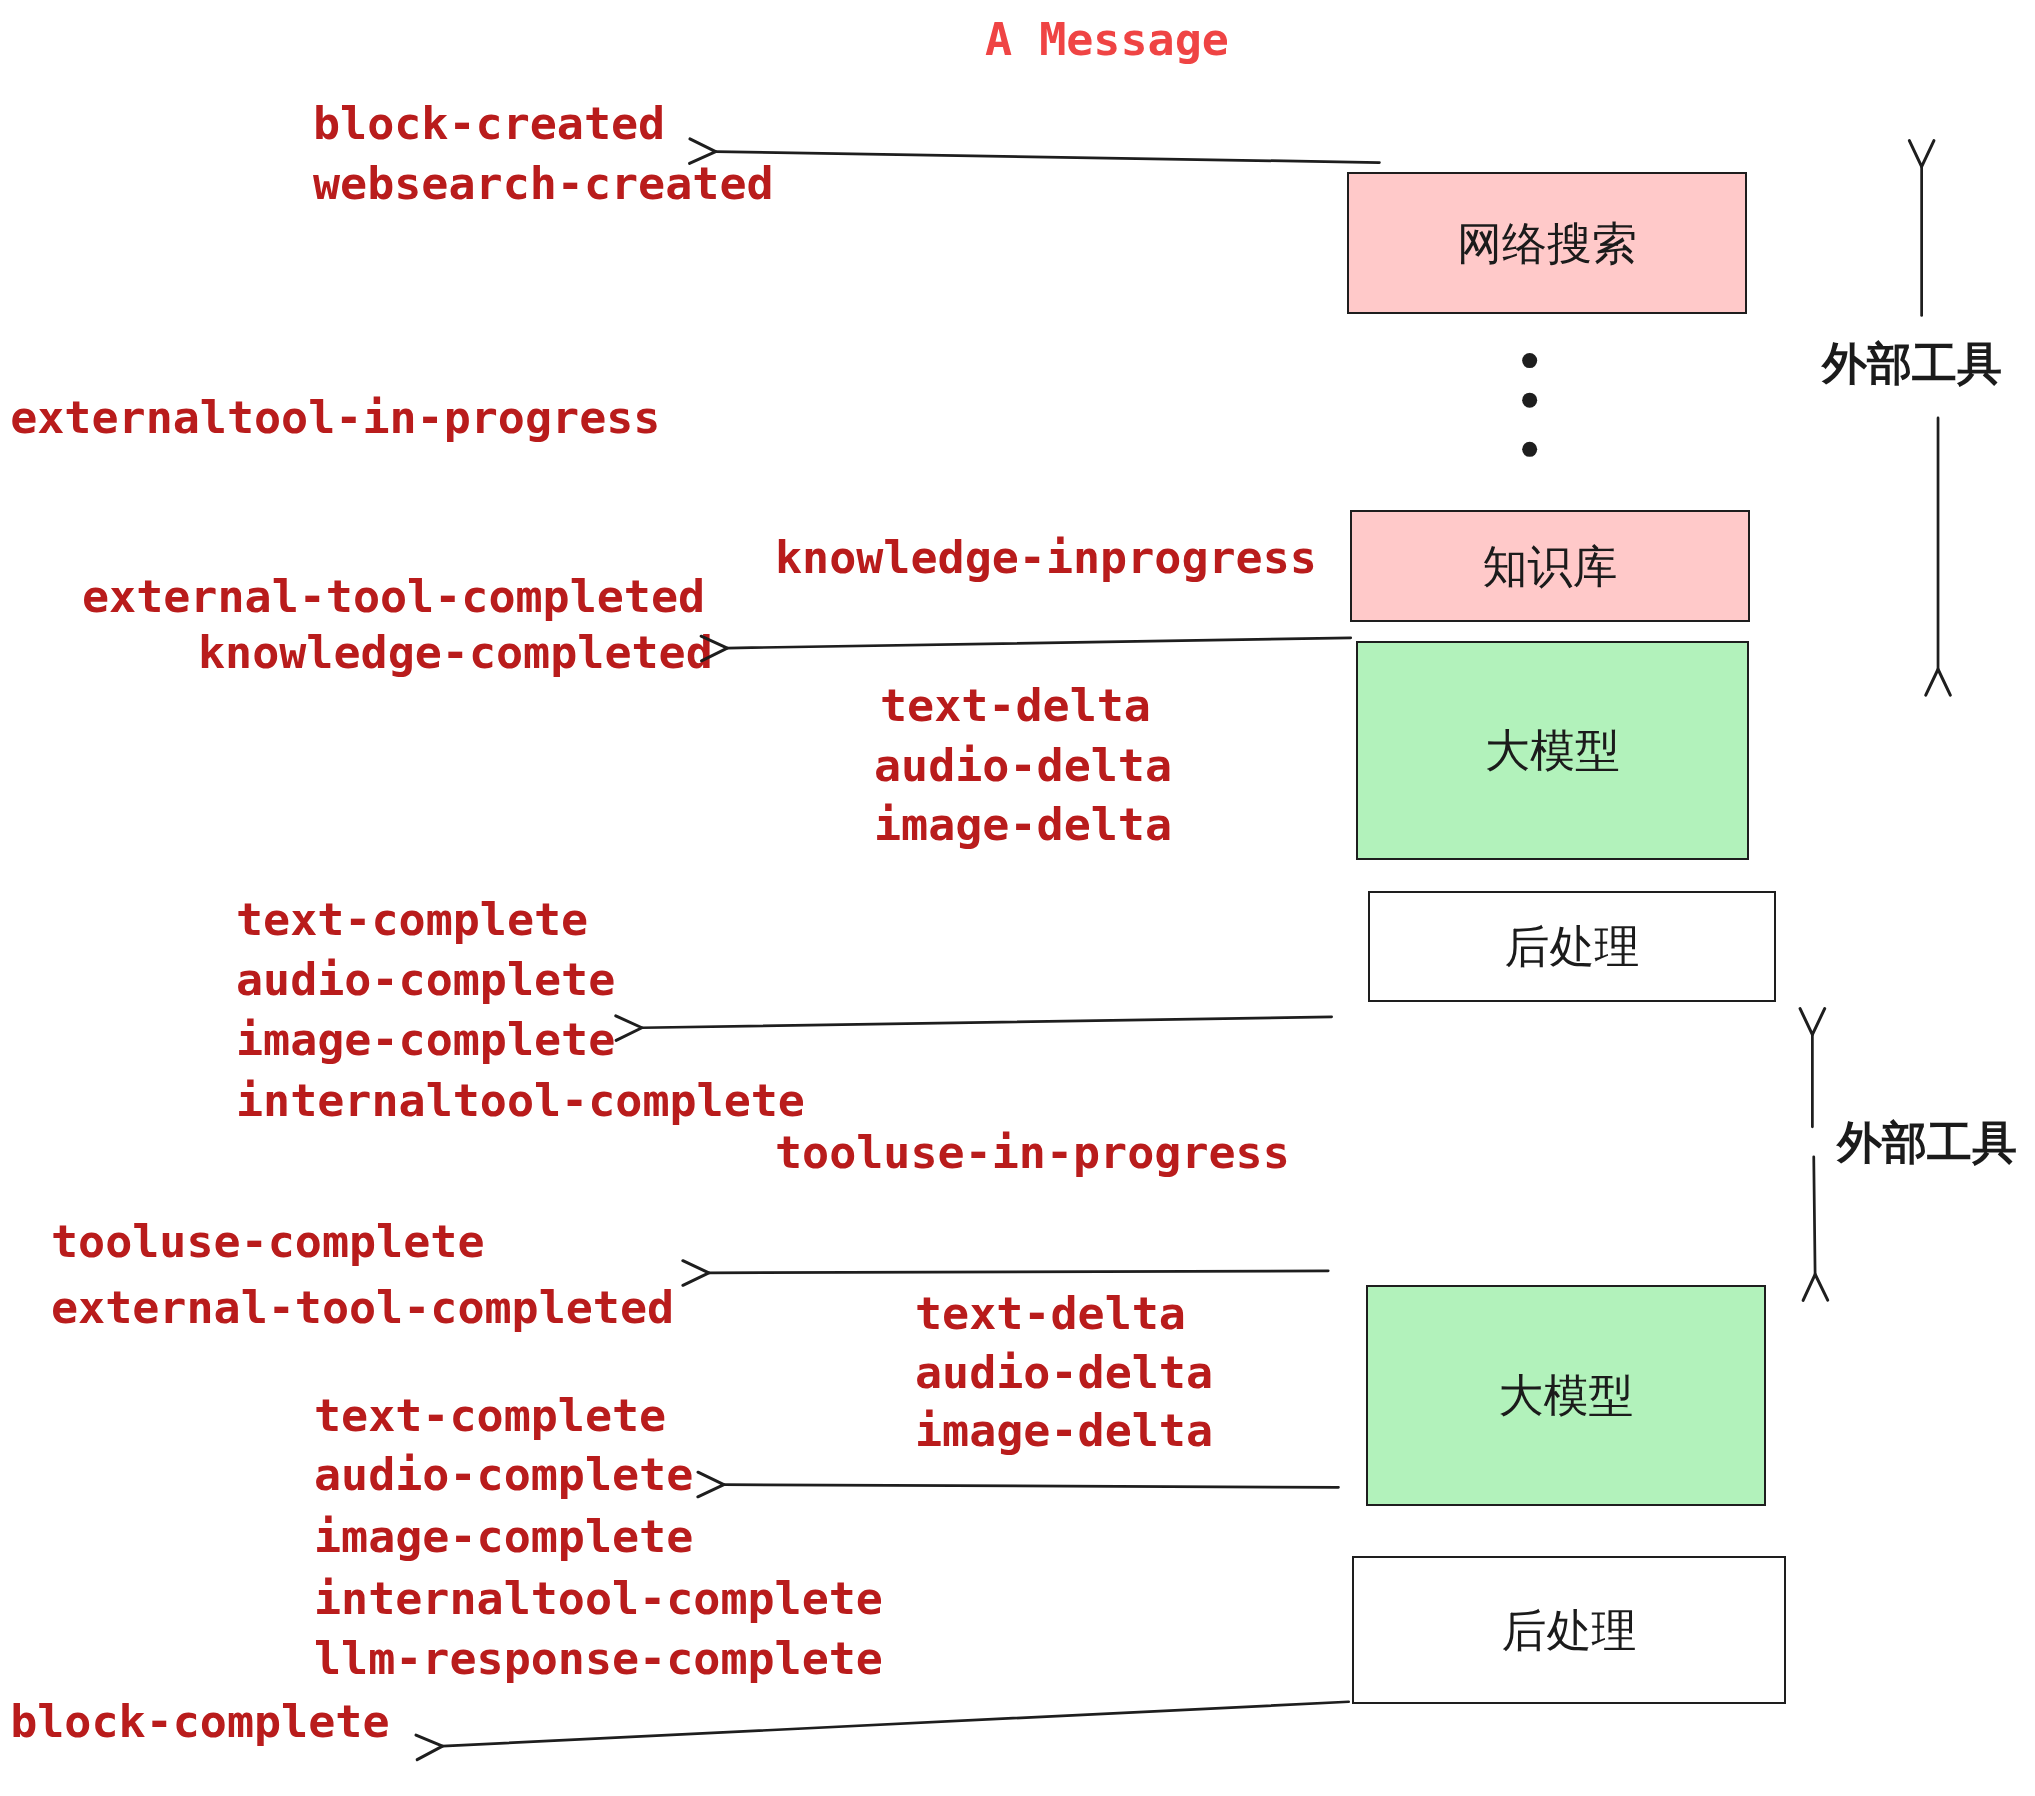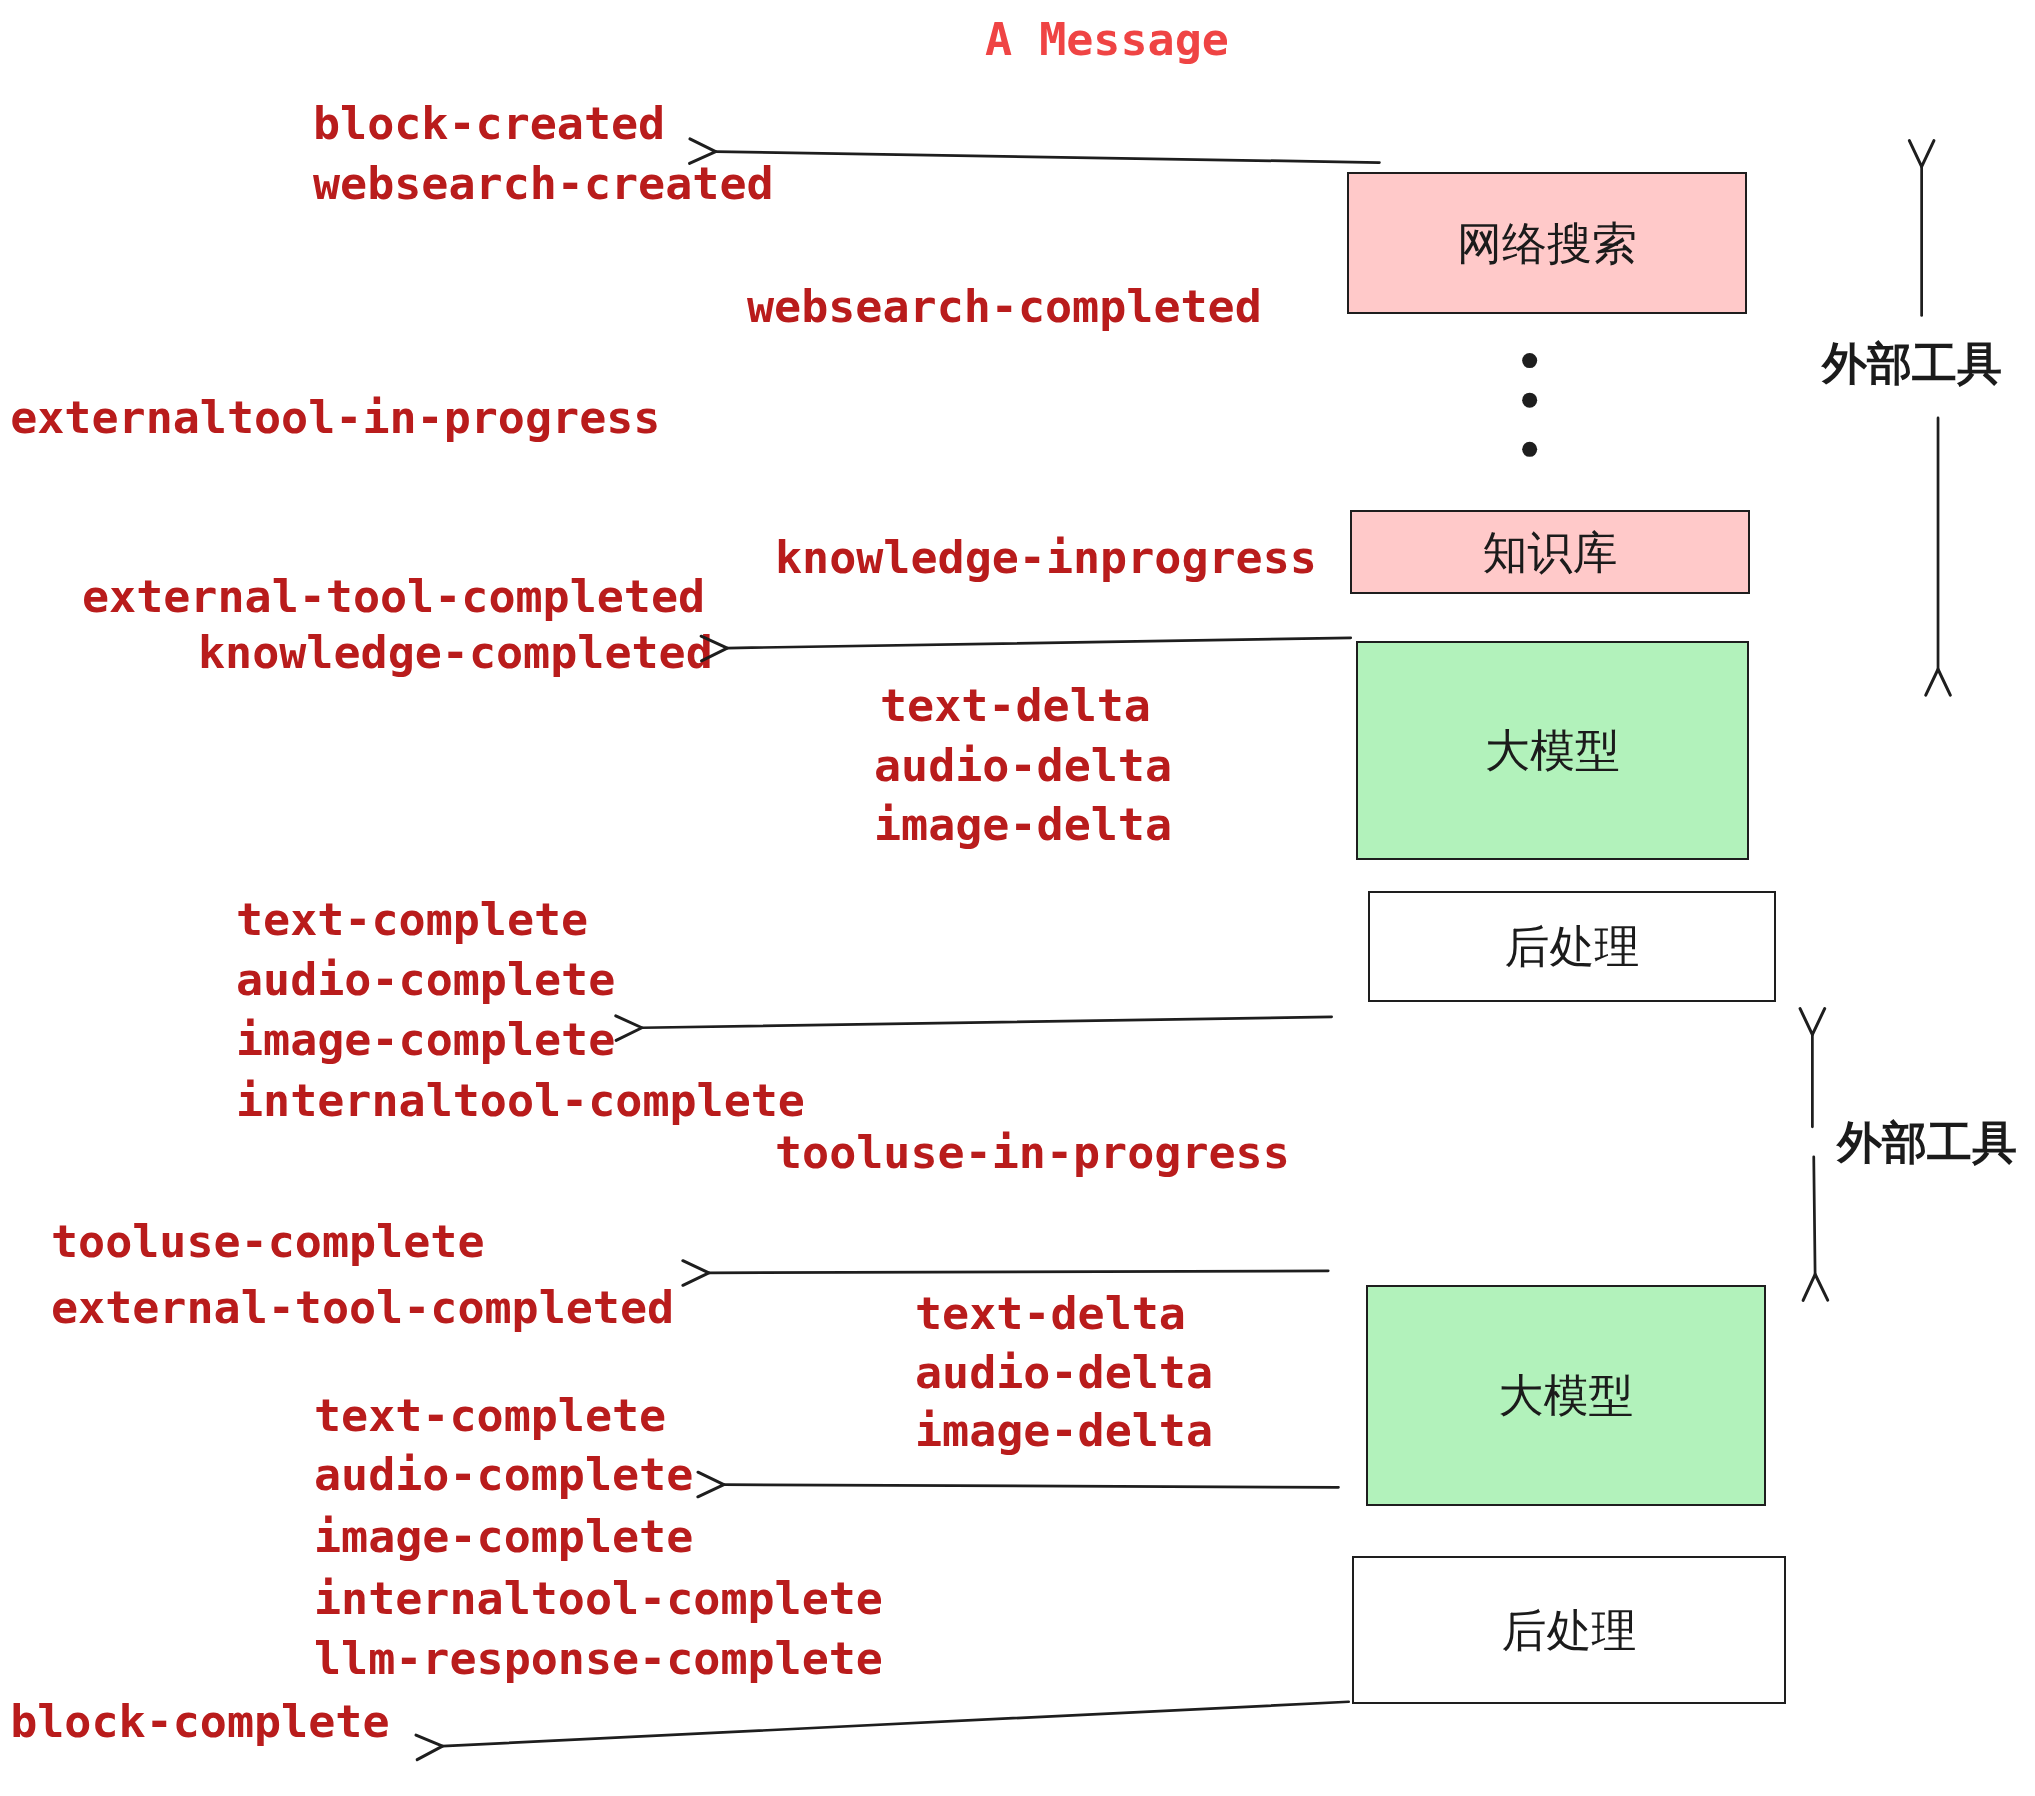--- a/index.html
+++ b/index.html
@@ -65,21 +65,20 @@
 </style>
 </head>
 <body>
 
 <div class="canvas">
 
   <div class="title" style="left:985px;top:17px;">A Message</div>
 
   <div class="ev" style="left:313px;top:101px;">block-created</div>
   <div class="ev" style="left:313px;top:161px;">websearch-created</div>
-  <div class="ev" style="left:747px;top:284px;">websearch-completed</div>
   <div class="ev" style="left:10.2px;top:395px;">externaltool-in-progress</div>
   <div class="ev" style="left:775px;top:535px;">knowledge-inprogress</div>
   <div class="ev" style="left:82px;top:574px;">external-tool-completed</div>
   <div class="ev" style="left:198px;top:630px;">knowledge-completed</div>
   <div class="ev" style="left:880px;top:683px;">text-delta</div>
   <div class="ev" style="left:874px;top:743px;">audio-delta</div>
   <div class="ev" style="left:874px;top:802px;">image-delta</div>
   <div class="ev" style="left:236px;top:897px;">text-complete</div>
   <div class="ev" style="left:236px;top:957px;">audio-complete</div>
   <div class="ev" style="left:236px;top:1017px;">image-complete</div>
@@ -93,21 +92,21 @@
   <div class="ev" style="left:314px;top:1393px;">text-complete</div>
   <div class="ev" style="left:314px;top:1452px;">audio-complete</div>
   <div class="ev" style="left:314px;top:1514px;">image-complete</div>
   <div class="ev" style="left:314px;top:1576px;">internaltool-complete</div>
   <div class="ev" style="left:314px;top:1636px;">llm-response-complete</div>
   <div class="ev" style="left:10.2px;top:1699px;">block-complete</div>
 
   <div class="node" style="left: 1347px; top: 172px; width: 400px; height: 142px; background: rgb(255, 201, 201);">
     <span class="lbl">网络搜索</span>
   </div>
-  <div class="node" style="left: 1350px; top: 510px; width: 400px; height: 84px; background: rgb(255, 201, 201);">
+  <div class="node" style="left: 1350px; top: 510px; width: 400px; height: 112px; background: rgb(255, 201, 201);">
     <span class="lbl">知识库</span>
   </div>
   <div class="node" style="left: 1356px; top: 641px; width: 393px; height: 219px; background: rgb(178, 242, 187);">
     <span class="lbl">大模型</span>
   </div>
   <div class="node" style="left: 1368px; top: 891px; width: 408px; height: 111px; background: rgb(255, 255, 255);">
     <span class="lbl">后处理</span>
   </div>
   <div class="node" style="left: 1366px; top: 1285px; width: 400px; height: 221px; background: rgb(178, 242, 187);">
     <span class="lbl">大模型</span>

